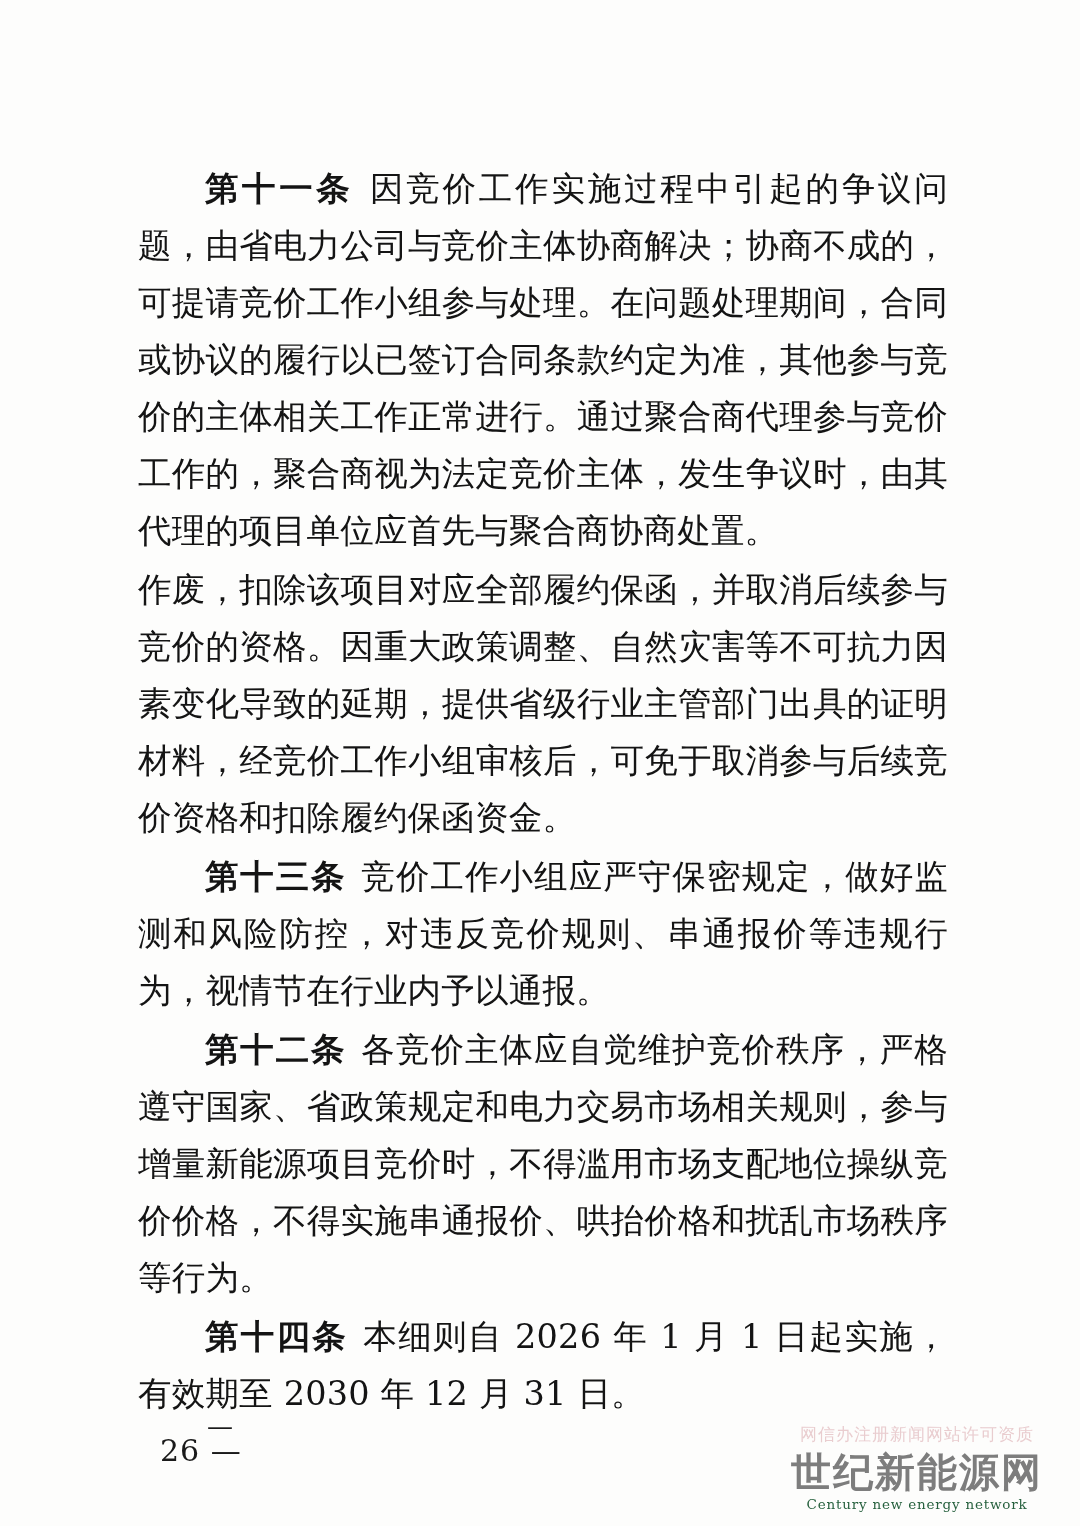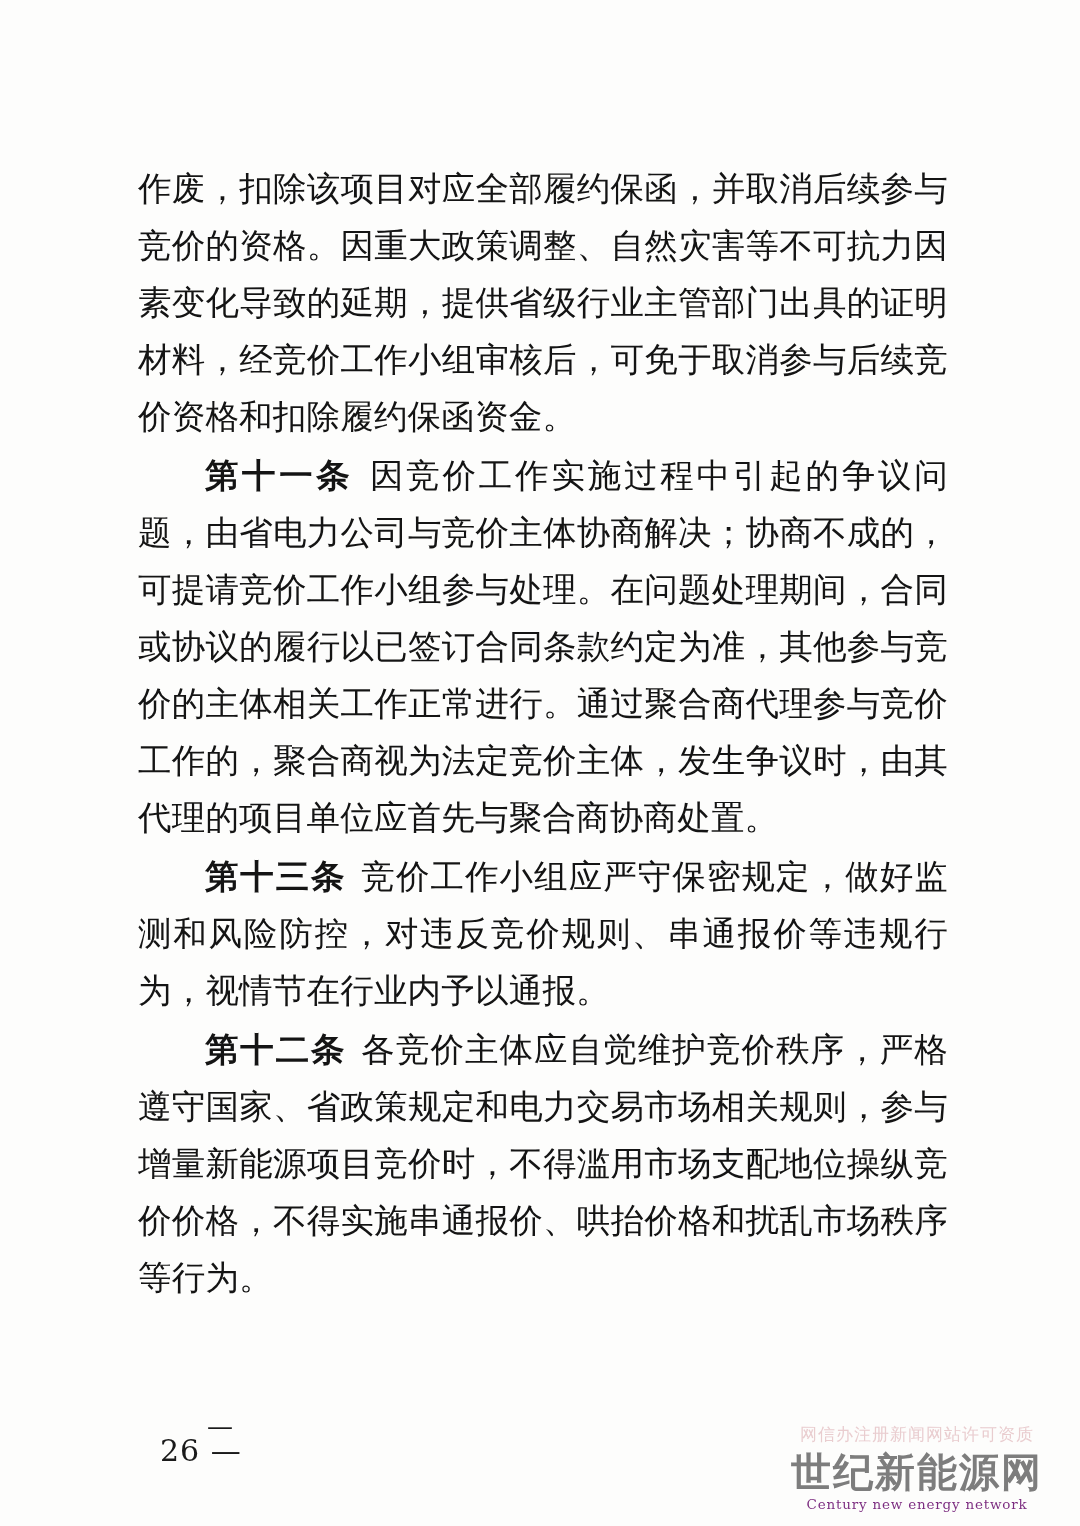--- a/index.html
+++ b/index.html
@@ -101,49 +101,52 @@
     font-size: 40px;
     font-weight: bold;
     color: #737373;
     letter-spacing: 2px;
     font-family: "DejaVu Sans", "Liberation Sans", sans-serif;
     line-height: 1.1;
   }
 
   .wm-sub {
     font-size: 13.5px;
-    color: #701a75;
+    color: #14532d;
     letter-spacing: 0.8px;
     margin-top: 2px;
     font-family: "DejaVu Serif", "Liberation Serif", serif;
   }
 </style>
 </head>
 <body>
 
 <div class="page">
 
   <div class="content">
 
+    <p class="para indent">
+      <span class="art-label">第十一条</span><span class="art-gap"></span><span>因竞价工作实施过程中引起的争议问题，由省电力公司与竞价主体协商解决；协商不成的，可提请竞价工作小组参与处理。在问题处理期间，合同或协议的履行以已签订合同条款约定为准，其他参与竞价的主体相关工作正常进行。通过聚合商代理参与竞价工作的，聚合商视为法定竞价主体，发生争议时，由其代理的项目单位应首先与聚合商协商处置。</span>
+    </p>
+
     <p class="para">
       <span>作废，扣除该项目对应全部履约保函，并取消后续参与竞价的资格。因重大政策调整、自然灾害等不可抗力因素变化导致的延期，提供省级行业主管部门出具的证明材料，经竞价工作小组审核后，可免于取消参与后续竞价资格和扣除履约保函资金。</span>
-    </p>
-
-    <p class="para indent">
-      <span class="art-label">第十一条</span><span class="art-gap"></span><span>因竞价工作实施过程中引起的争议问题，由省电力公司与竞价主体协商解决；协商不成的，可提请竞价工作小组参与处理。在问题处理期间，合同或协议的履行以已签订合同条款约定为准，其他参与竞价的主体相关工作正常进行。通过聚合商代理参与竞价工作的，聚合商视为法定竞价主体，发生争议时，由其代理的项目单位应首先与聚合商协商处置。</span>
     </p>
 
     <p class="para indent">
       <span class="art-label">第十三条</span><span class="art-gap"></span><span>竞价工作小组应严守保密规定，做好监测和风险防控，对违反竞价规则、串通报价等违规行为，视情节在行业内予以通报。</span>
     </p>
 
     <p class="para indent">
       <span class="art-label">第十二条</span><span class="art-gap"></span><span>各竞价主体应自觉维护竞价秩序，严格遵守国家、省政策规定和电力交易市场相关规则，参与增量新能源项目竞价时，不得滥用市场支配地位操纵竞价价格，不得实施串通报价、哄抬价格和扰乱市场秩序等行为。</span>
     </p>
 
+    <p class="para indent">
+      <span class="art-label">第十四条</span><span class="art-gap"></span><span>本细则自 2026 年 1 月 1 日起实施，有效期至 2030 年 12 月 31 日。</span>
+    </p>
 
   </div>
 
   <div class="footer">
 
     <div class="page-number">
       <span class="dashtop">—</span>
       <span>26 —</span>
     </div>
 

